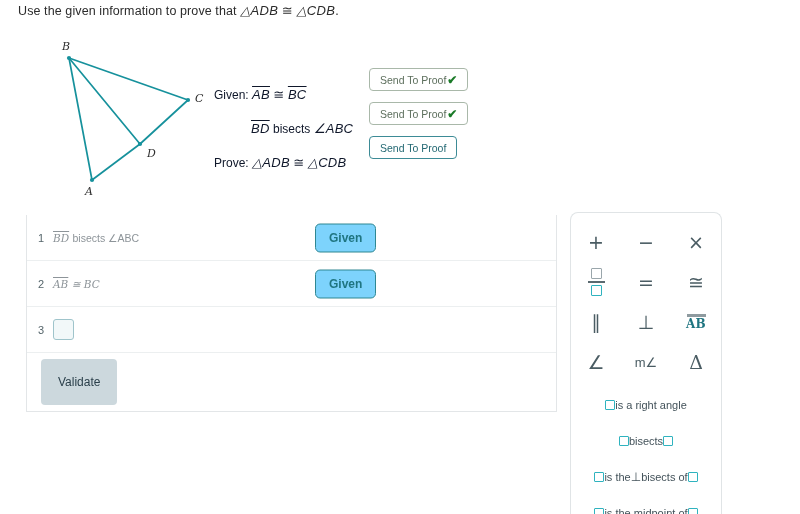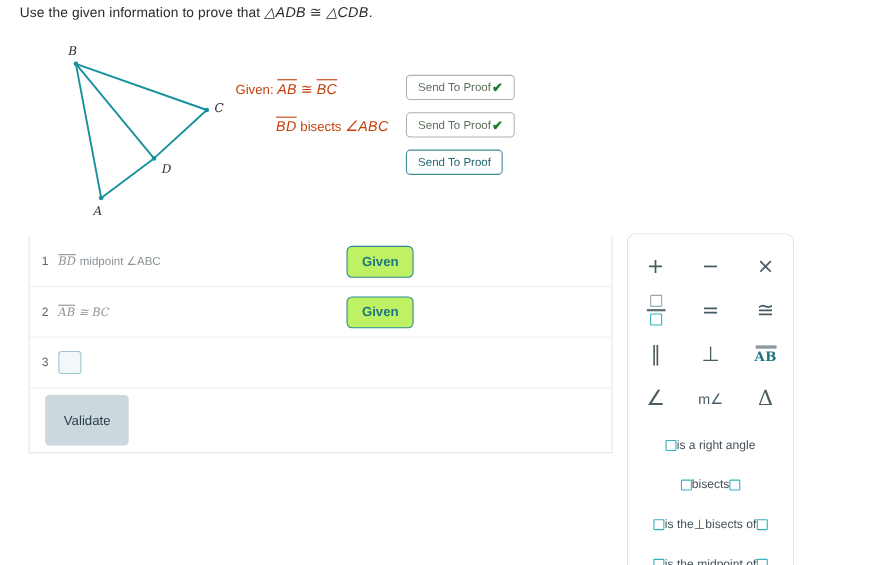--- a/index.html
+++ b/index.html
@@ -58,23 +58,23 @@
     width: 270px;
   }
   .given-row {
     position: relative;
     height: 34px;
     margin-bottom: 0px;
   }
   .given-text {
     position: absolute;
     left: 0;
-    top: 5px;
+    top: 19px;
     font-size: 12px;
-    color: #c2410c;
+    color: #0f172a;
     white-space: nowrap;
   }
   .given-row.r2 .given-text { left: 37px; }
   .lbl { font-family: "Liberation Sans", sans-serif; font-size: 12px; }
 
   .stp-btn {
     position: absolute;
     left: 155px;
     top: 0;
     box-sizing: border-box;
@@ -164,21 +164,21 @@
     position: absolute;
     left: 288px;
     top: 50%;
     transform: translateY(-50%);
   }
   .rsn-btn {
     box-sizing: border-box;
     min-width: 56px;
     height: 29px;
     padding: 0 13px;
-    background: #bef264;
+    background: #7dd3fc;
     border: 1px solid #2f8792;
     border-radius: 5px;
     color: #1f7581;
     font-size: 12px;
     font-weight: bold;
     display: flex;
     align-items: center;
     justify-content: center;
     cursor: pointer;
     white-space: nowrap;
@@ -373,35 +373,41 @@
       <span class="lbl">bisects</span>
       <span class="mathserif">∠ABC</span>
     </div>
     <div class="stp-btn done">
       <span>Send To Proof</span>
       <span class="check">✔</span>
     </div>
   </div>
 
   <div class="given-row r3">
+    <div class="given-text">
+      <span class="lbl">Prove:</span>
+      <span class="mathserif">△ADB</span>
+      <span class="mathserif upr">≅</span>
+      <span class="mathserif">△CDB</span>
+    </div>
     <div class="stp-btn todo">
       <span>Send To Proof</span>
     </div>
   </div>
 
 </div>
 
 <div class="proof-card">
 
 
   <div class="prow">
     <div class="num">1</div>
     <div class="stmt">
       <span style="text-decoration:overline;">BD</span>
-      <span style="font-style:normal;font-family:'Liberation Sans',sans-serif;">midpoint ∠ABC</span>
+      <span style="font-style:normal;font-family:'Liberation Sans',sans-serif;">bisects ∠ABC</span>
     </div>
     <div class="rsn-cell">
       <div class="rsn-btn">Given</div>
     </div>
   </div>
 
   <div class="prow">
     <div class="num">2</div>
     <div class="stmt">
       <span style="text-decoration:overline;">AB</span>

